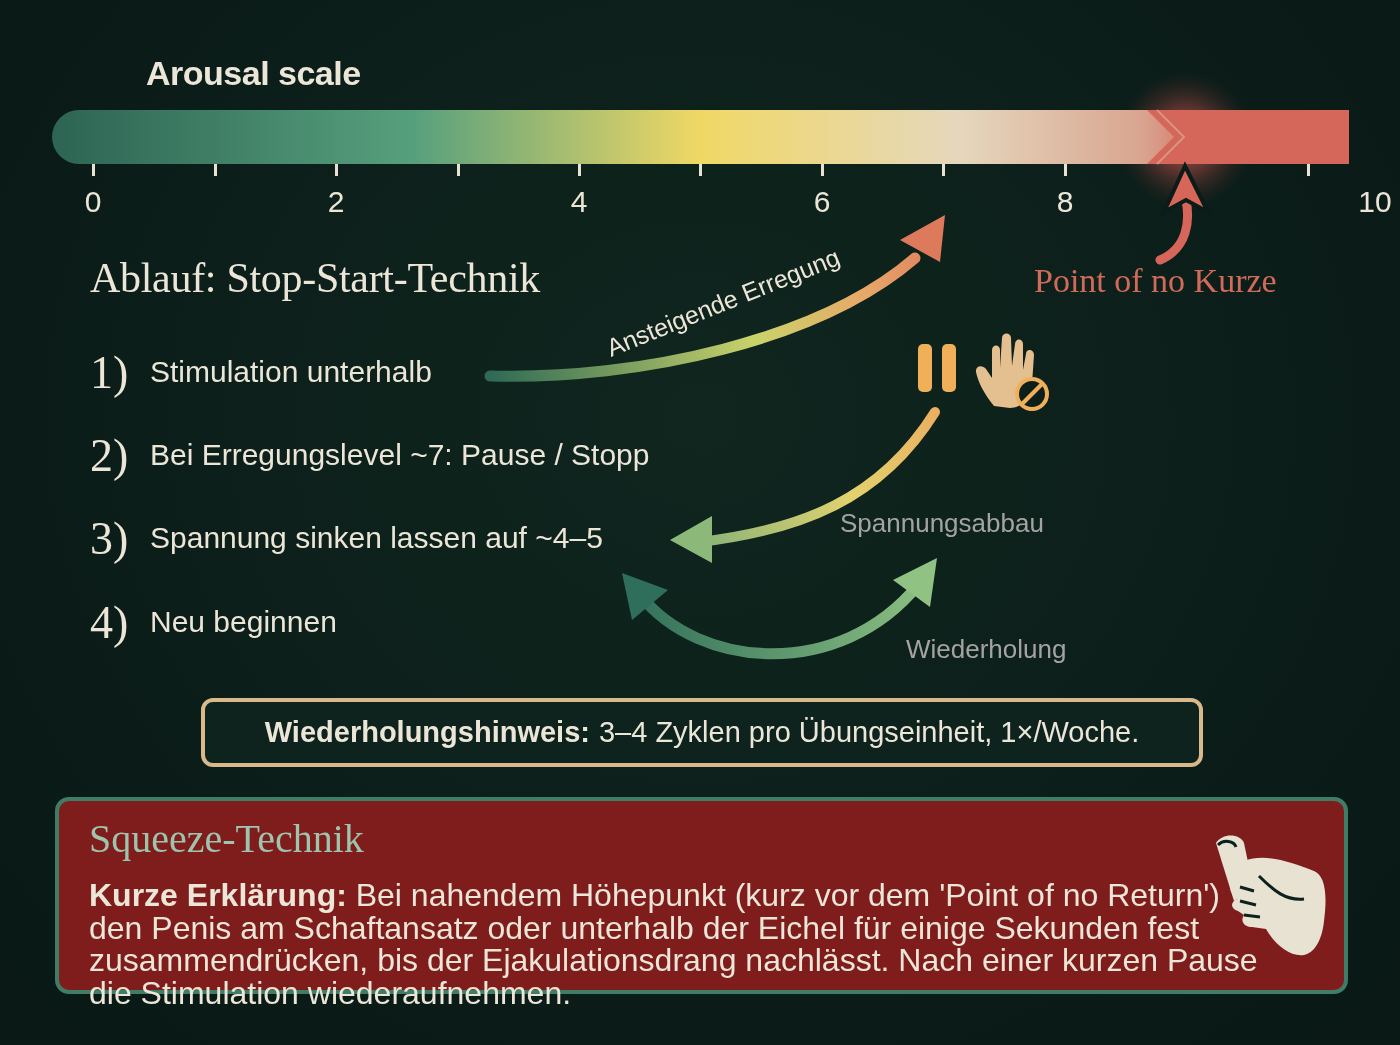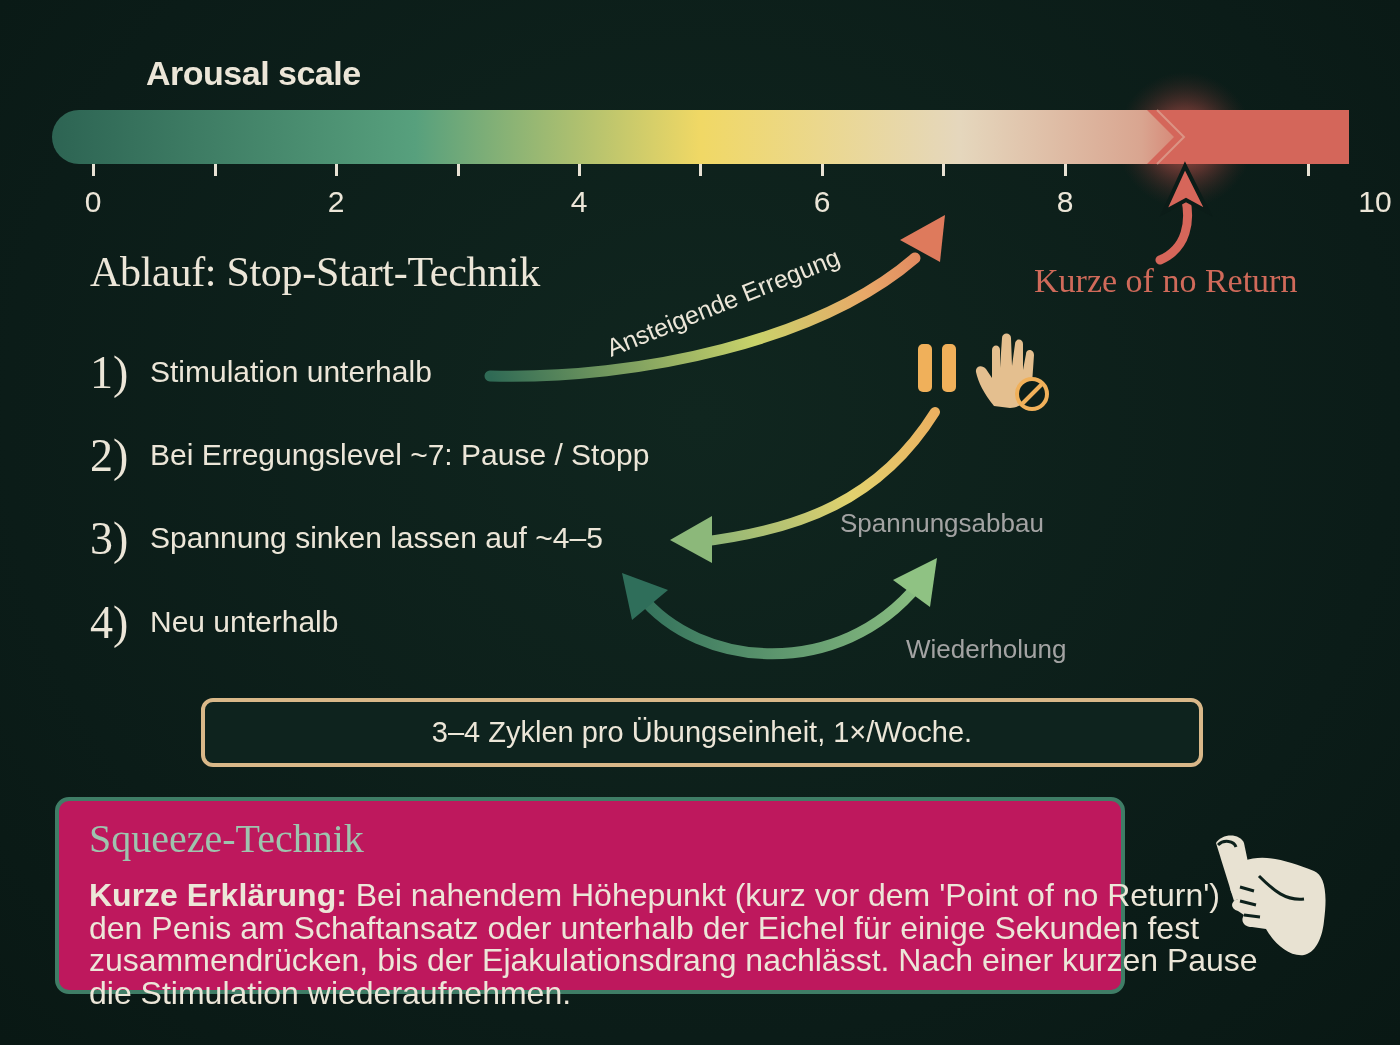--- a/index.html
+++ b/index.html
@@ -11,38 +11,38 @@
     color:#efeadf;
     position:relative;
   }
   .abs { position:absolute; }
   .scale-title { left:107px; top:54px; font-size:34px; font-weight:bold; color:#ece6d8; letter-spacing:-0.5px;margin-left:39px; }
   .bar-wrap { left:52px; top:110px; width:1297px; height:54px; }
   .bar-svg { position:absolute; left:0; top:0; overflow:visible; }
   .ticks { left:0; top:160px; width:1400px; height:60px; }
   .tick { position:absolute; top:4px; width:3px; height:12px; background:#e8e2d4; }
   .tick-label { position:absolute; top:25px; font-size:30px; color:#ece6d8; transform:translateX(-50%); }
-  .section-title { left:90px; top:248px; font-family:"Liberation Serif","DejaVu Serif",serif; font-size:42px; color:#ece6d8; letter-spacing:-0.3px; }
+  .section-title { left:90px; top:254px; font-family:"Liberation Serif","DejaVu Serif",serif; font-size:42px; color:#ece6d8; letter-spacing:-0.3px; }
   .pnr-label { left:1034px; top:262px; font-family:"Liberation Serif","DejaVu Serif",serif; font-size:34px; color:#d06a5a; }
   .step { left:90px; height:60px; display:flex; align-items:center; }
   .step-num { font-family:"Liberation Serif","DejaVu Serif",serif; font-size:46px; color:#ece6d8; width:60px; }
   .step-text { font-size:30px; color:#ece6d8; }
   .arrow-label { font-size:26px; color:#a3a3a3; white-space:nowrap; }
   .hint-box {
     left:201px; top:698px; width:1002px; height:69px;
     border:4px solid #d9b889; border-radius:12px;
     background:#0e231e; box-sizing:border-box;
     display:flex; align-items:center; justify-content:center;
     font-size:29px; color:#ece6d8;
   }
   .hint-box b { font-weight:bold; margin-right:9px; }
   .squeeze-box {
-    left:55px; top:797px; width:1070px; height:197px;
+    left:55px; top:797px; width:1293px; height:197px;
     border:4px solid #3f7d66; border-radius:14px;
-    background:#be185d; box-sizing:border-box;
+    background:#7f1d1d; box-sizing:border-box;
   }
   .squeeze-title { left:30px; top:14px; font-family:"Liberation Serif","DejaVu Serif",serif; font-size:40px; color:#9ec4ae; }
   .squeeze-text { left:30px; top:78px; width:1170px; font-size:32px; line-height:32.5px; color:#ece6d8; }
   .squeeze-text b { font-weight:bold; }
 </style>
 </head>
 <body>
 
 <div class="abs scale-title">Arousal scale</div>
 
@@ -87,39 +87,39 @@
   <div class="tick-label" style="left:579px">4</div>
   <div class="tick-label" style="left:822px">6</div>
   <div class="tick-label" style="left:1065px">8</div>
   <div class="tick-label" style="left:1375px">10</div>
 </div>
 
 <svg class="abs" style="left:1140px;top:160px;" width="90" height="110">
   <path d="M20,100 C48,88 50,60 46,40" fill="none" stroke="#d6665a" stroke-width="9" stroke-linecap="round"></path>
   <polygon points="45,6 24,52 46,40 68,52" fill="#d6665a" stroke="#0b1c18" stroke-width="4" stroke-linejoin="miter"></polygon>
 </svg>
-<div class="abs pnr-label">Kurze of no Return</div>
+<div class="abs pnr-label">Point of no Kurze</div>
 
 <div class="abs section-title">Ablauf: Stop-Start-Technik</div>
 
 <div class="abs step" style="top:342px">
   <span class="step-num">1)</span>
   <span class="step-text">Stimulation unterhalb</span>
 </div>
 <div class="abs step" style="top:425px">
   <span class="step-num">2)</span>
   <span class="step-text">Bei Erregungslevel ~7: Pause / Stopp</span>
 </div>
 <div class="abs step" style="top:508px">
   <span class="step-num">3)</span>
   <span class="step-text">Spannung sinken lassen auf ~4–5</span>
 </div>
 <div class="abs step" style="top:592px">
   <span class="step-num">4)</span>
-  <span class="step-text">Neu unterhalb</span>
+  <span class="step-text">Neu beginnen</span>
 </div>
 
 <svg class="abs" style="left:0;top:0;" width="1400" height="700">
   <defs>
     <linearGradient id="riseGrad" x1="490" y1="375" x2="945" y2="230" gradientUnits="userSpaceOnUse">
       <stop offset="0" stop-color="#2f6a55"></stop>
       <stop offset="0.55" stop-color="#c9d36a"></stop>
       <stop offset="0.8" stop-color="#e8a868"></stop>
       <stop offset="1" stop-color="#de7a5c"></stop>
     </linearGradient>
@@ -157,20 +157,21 @@
   <rect x="2" y="4" width="14" height="48" rx="5" fill="#f0b05a"></rect>
   <rect x="26" y="4" width="14" height="48" rx="5" fill="#f0b05a"></rect>
 </svg>
 <svg class="abs" style="left:972px;top:332px;" width="90" height="80">
   <path d="M22,74 C12,62 6,50 4,40 C3,34 10,32 14,37 L20,46 L20,18 C20,12 28,12 28,18 L28,36 L30,6 C30,0 39,0 39,6 L40,34 L43,12 C43,6 51,6 51,12 L51,38 L54,22 C54,16 62,17 62,23 L60,52 C58,66 50,76 38,76 Z" fill="#e4bf8f"></path>
   <circle cx="60" cy="62" r="15" fill="#0c1f1b" stroke="#f0b05a" stroke-width="4"></circle>
   <line x1="50" y1="72" x2="70" y2="52" stroke="#f0b05a" stroke-width="4"></line>
 </svg>
 
 <div class="abs hint-box">
+  <b>Wiederholungshinweis:</b>
   <span>3–4 Zyklen pro Übungseinheit, 1×/Woche.</span>
 </div>
 
 <div class="abs squeeze-box">
   <div class="abs squeeze-title">Squeeze-Technik</div>
   <div class="abs squeeze-text">
     <b>Kurze Erklärung:</b>
     <span>Bei nahendem Höhepunkt (kurz vor dem 'Point of no Return') den Penis am Schaftansatz oder unterhalb der Eichel für einige Sekunden fest zusammendrücken, bis der Ejakulationsdrang nachlässt. Nach einer kurzen Pause die Stimulation wiederaufnehmen.</span>
   </div>
   <svg class="abs" style="left:1145px;top:30px;" width="130" height="135">

